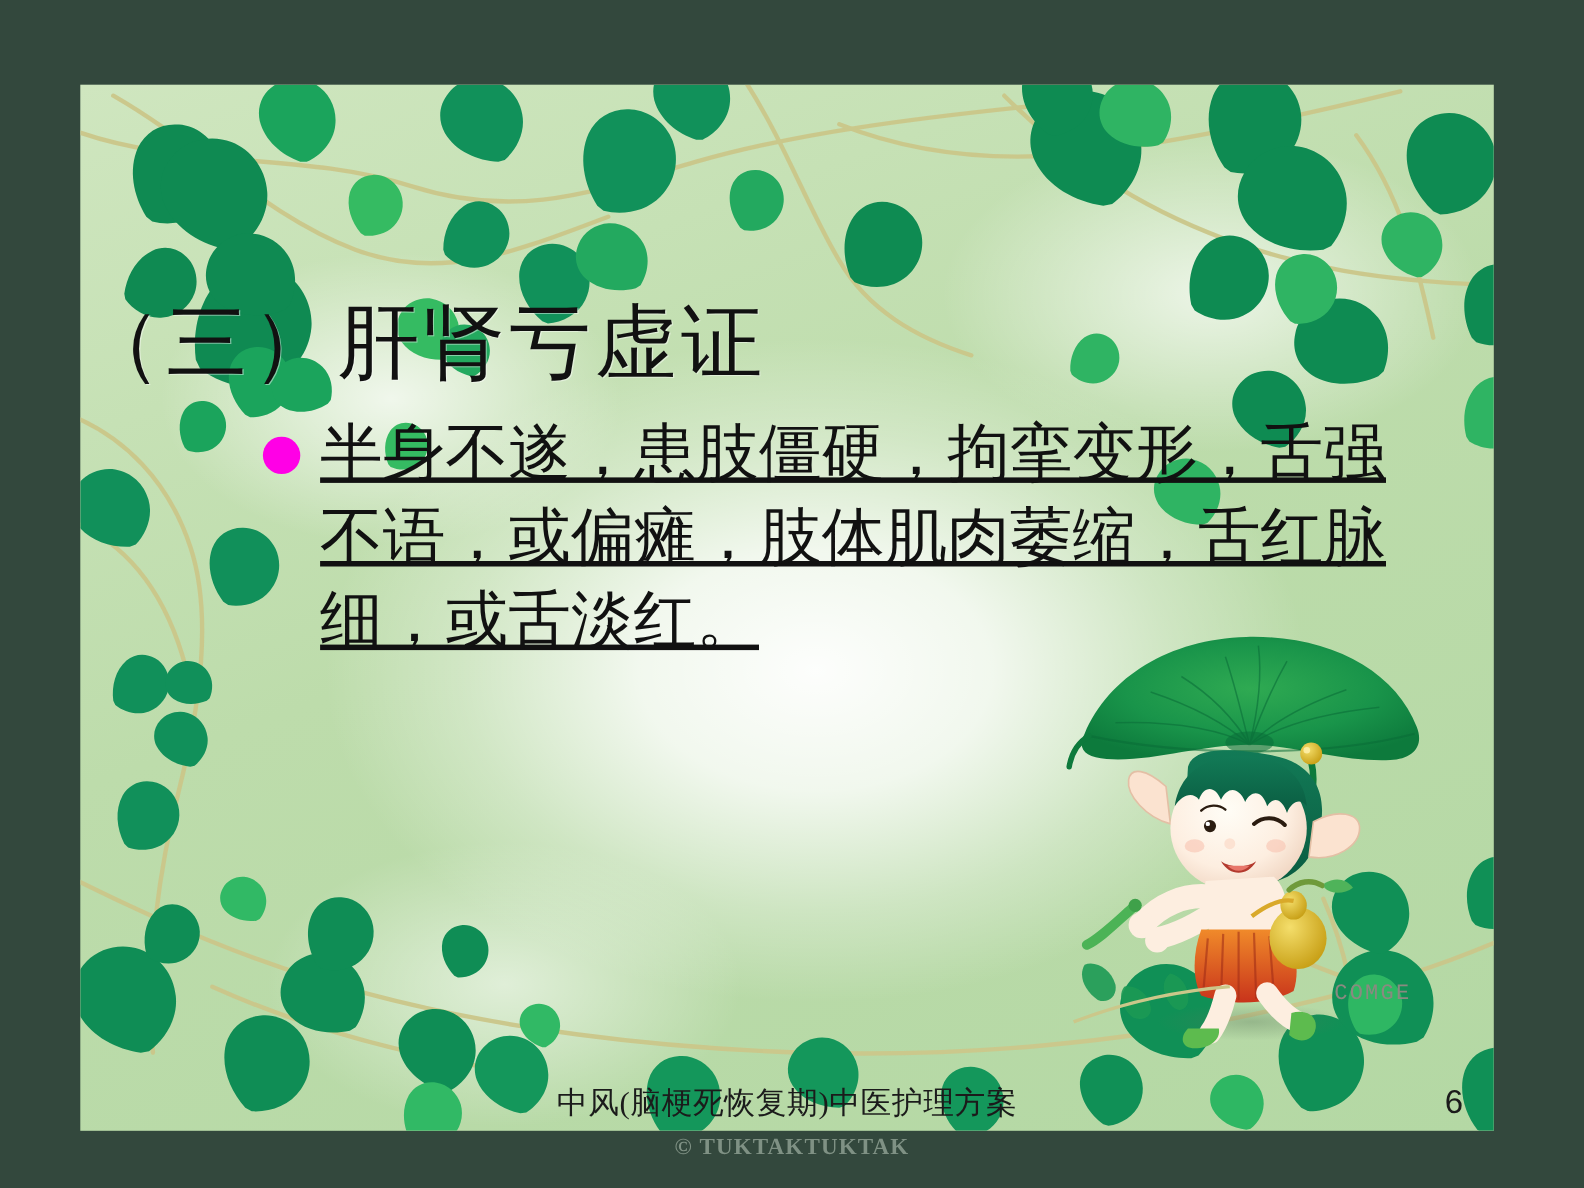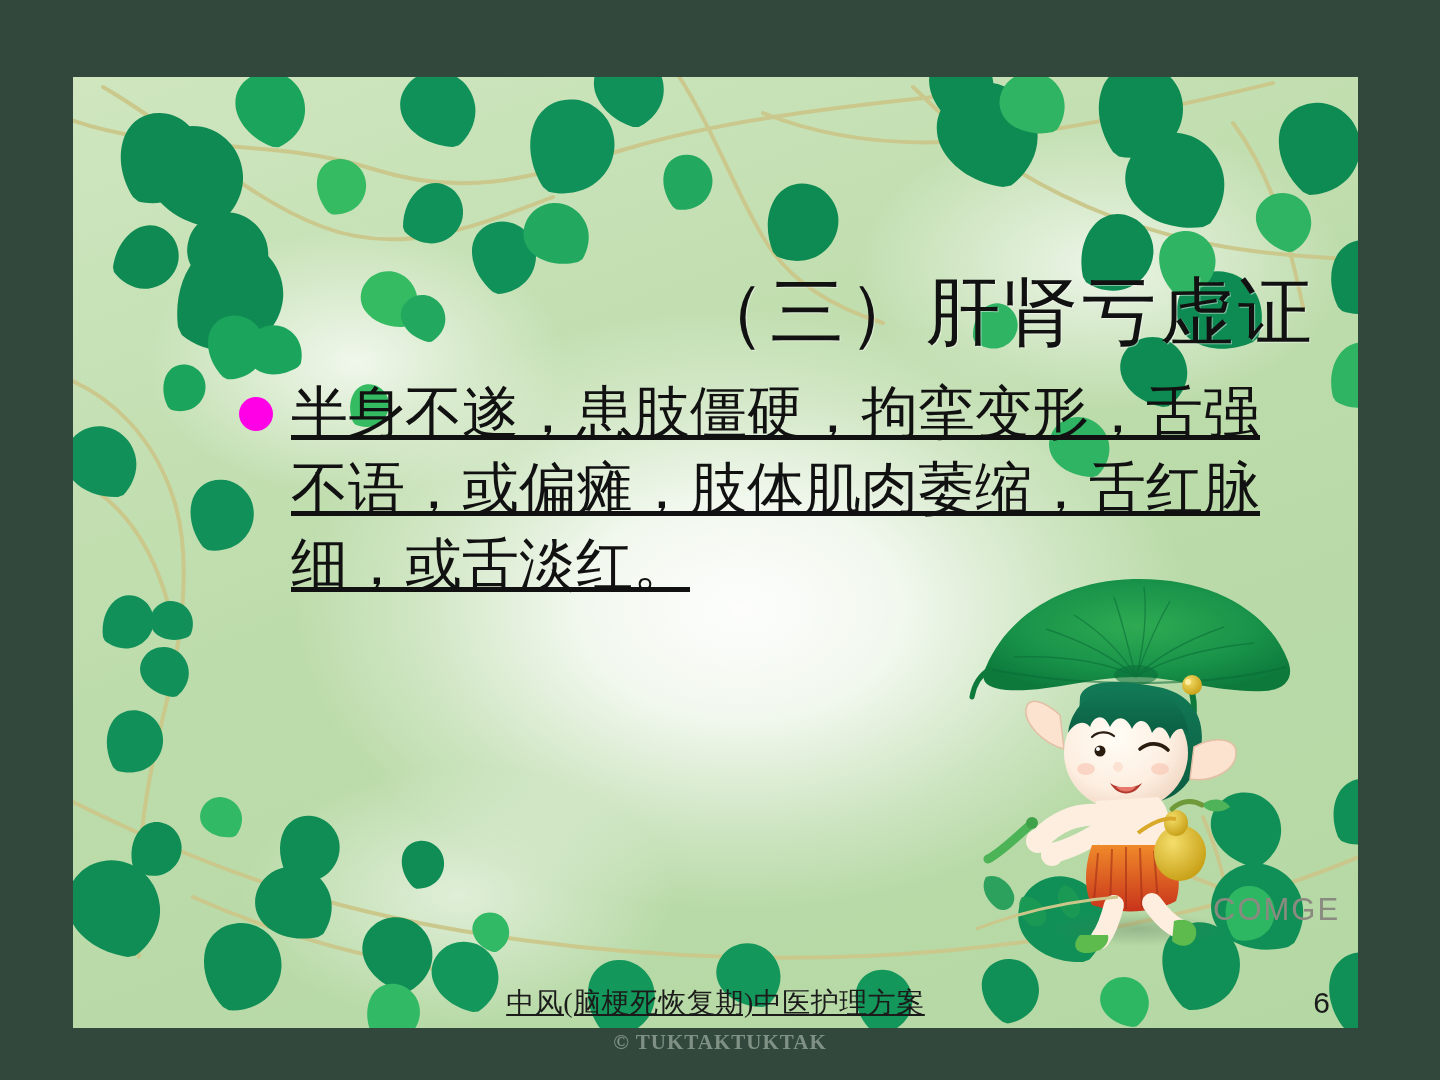--- a/index.html
+++ b/index.html
@@ -44,29 +44,28 @@
     height: 951px;
     pointer-events: none;
   }
 
   
   #slide-title {
     position: absolute;
     left: 0;
     top: 196px;
     width: 1208px;
-    text-align: right;
+    text-align: left;
     font-size: 74px;
     line-height: 1.08;
     letter-spacing: 4px;
     color: #111111;
     font-family: "Liberation Serif", "DejaVu Serif", serif;
     text-shadow: 1px 1px 0 rgba(255,255,255,0.45);
     white-space: nowrap;
-    margin-left: 35px;
   }
 
   
   #body-block {
     position: absolute;
     left: 92px;
     top: 298px;
     width: 1110px;
   }
   #bullet-row {
@@ -97,21 +96,20 @@
   #footer-title {
     position: absolute;
     left: 0;
     bottom: 6px;
     width: 1285px;
     text-align: center;
     font-size: 28px;
     color: #1b1b1b;
     font-family: "Liberation Serif", "DejaVu Serif", serif;
     letter-spacing: 0.5px;
-    text-decoration: underline;
   }
   #page-number {
     position: absolute;
     right: 28px;
     bottom: 8px;
     font-size: 30px;
     color: #1b1b1b;
     font-family: "Liberation Sans", sans-serif;
   }
 
@@ -134,24 +132,24 @@
     position: absolute;
     left: 895px;
     top: 480px;
     width: 330px;
     height: 400px;
   }
   #mascot-signature {
     position: absolute;
     left: 1140px;
     top: 815px;
-    font-size: 31px;
+    font-size: 20px;
     letter-spacing: 2px;
     color: #8a8a80;
-    font-family: Liberation Sans, sans-serif;
+    font-family: Liberation Mono, monospace;
   }
 </style>
 </head>
 <body>
 
 <div id="slide-frame">
 
   <div id="slide-canvas">
 
     <svg class="deco-layer" viewBox="0 0 1285 951" preserveAspectRatio="none" xmlns="http://www.w3.org/2000/svg">

